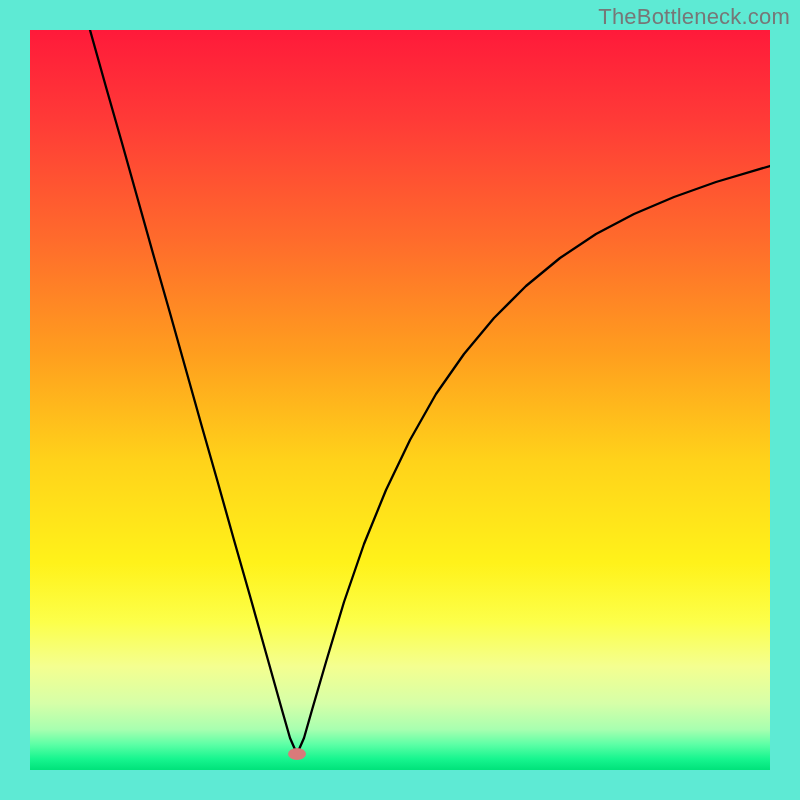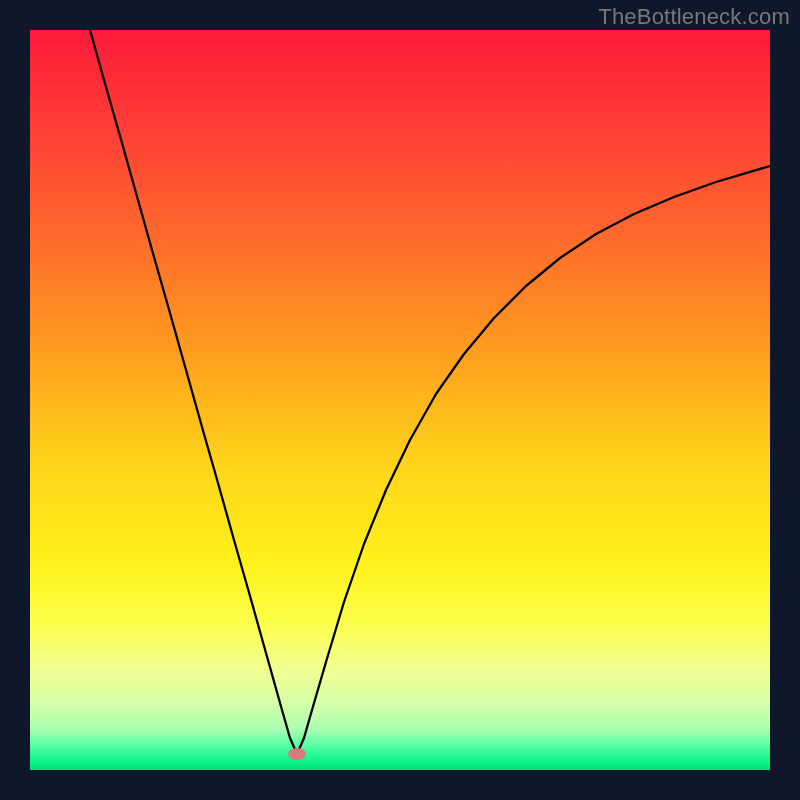--- a/index.html
+++ b/index.html
@@ -10,21 +10,21 @@
     background: #000;
     overflow: hidden;
     font-family: Arial, Helvetica, sans-serif;
   }
   .frame {
     position: absolute;
     left: 0;
     top: 0;
     width: 800px;
     height: 800px;
-    background: #0f172a;
+    background: #5eead4;
   }
   .plot {
     position: absolute;
     left: 30px;
     top: 30px;
     width: 740px;
     height: 740px;
   }
   .watermark {
     position: absolute;

